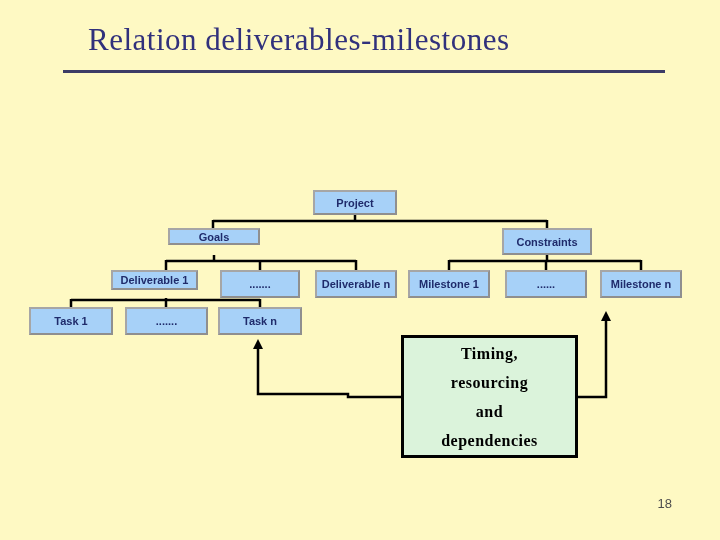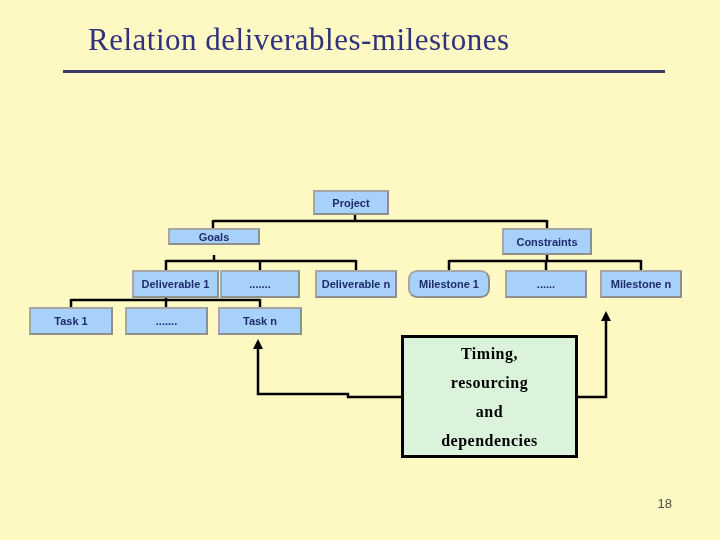--- a/index.html
+++ b/index.html
@@ -121,30 +121,30 @@
       <path d="M402 397 H348 V394 H258 V347"></path>
 
       <path d="M577 397 H606 V319"></path>
     </g>
     <g fill="#000000" stroke="none">
       <polygon points="253,349 263,349 258,339"></polygon>
       <polygon points="601,321 611,321 606,311"></polygon>
     </g>
   </svg>
 
-  <div class="node" style="left:313px; top:190px; width:76px; height:25px;">Project</div>
+  <div class="node" style="left:313px; top:190px; width:84px; height:25px;">Project</div>
 
   <div class="node" style="left:168px; top:228px; width:92px; height:17px;">Goals</div>
   <div class="node" style="left:502px; top:228px; width:90px; height:27px;">Constraints</div>
 
-  <div class="node" style="left:132px; top:270px; width:87px; height:28px;">Deliverable 1</div>
+  <div class="node" style="left:111px; top:270px; width:87px; height:20px;">Deliverable 1</div>
   <div class="node" style="left:220px; top:270px; width:80px; height:28px;">.......</div>
   <div class="node" style="left:315px; top:270px; width:82px; height:28px;">Deliverable n</div>
 
-  <div class="node" style="left:408px; top:270px; width:82px; height:28px;border-radius:9px;">Milestone 1</div>
+  <div class="node" style="left:408px; top:270px; width:82px; height:28px;">Milestone 1</div>
   <div class="node" style="left:505px; top:270px; width:82px; height:28px;">......</div>
   <div class="node" style="left:600px; top:270px; width:82px; height:28px;">Milestone n</div>
 
   <div class="node" style="left:29px; top:307px; width:84px; height:28px;">Task 1</div>
   <div class="node" style="left:125px; top:307px; width:83px; height:28px;">.......</div>
   <div class="node" style="left:218px; top:307px; width:84px; height:28px;">Task n</div>
 
   <div class="note-box">Timing,
 resourcing
 and

